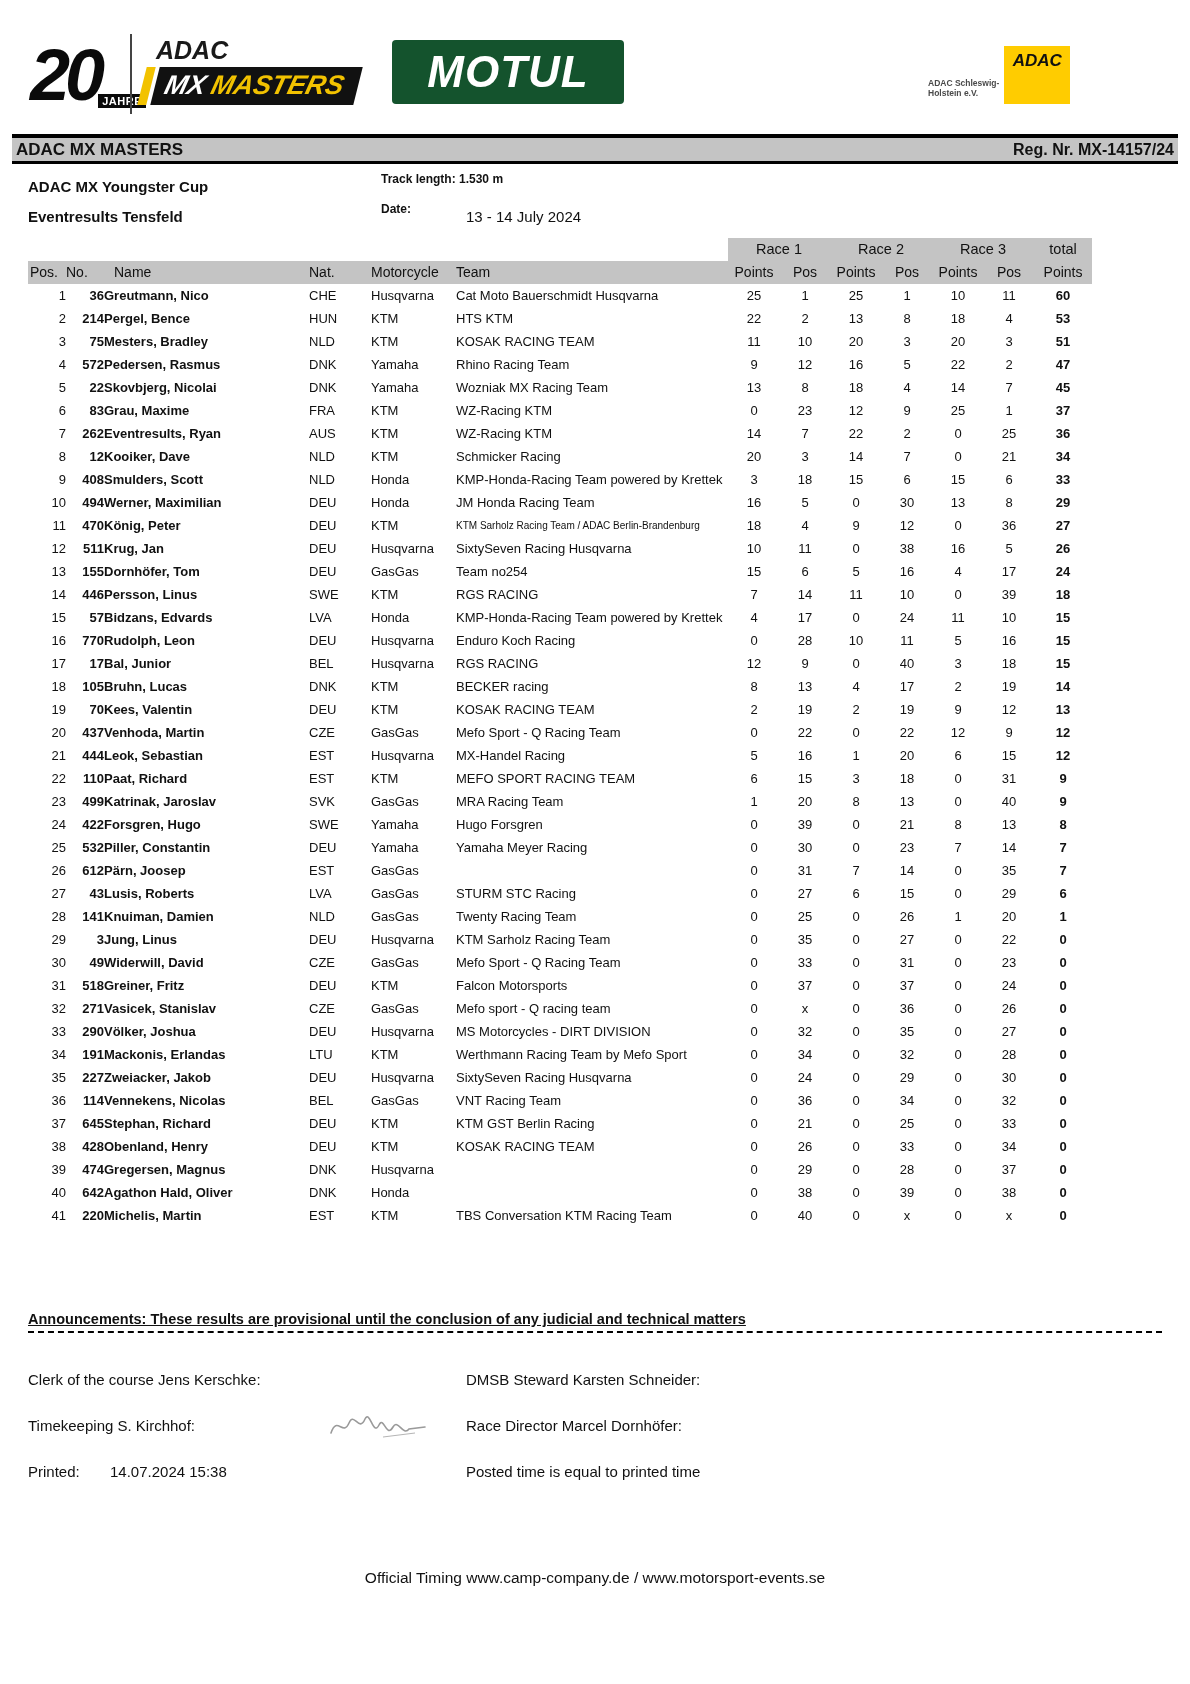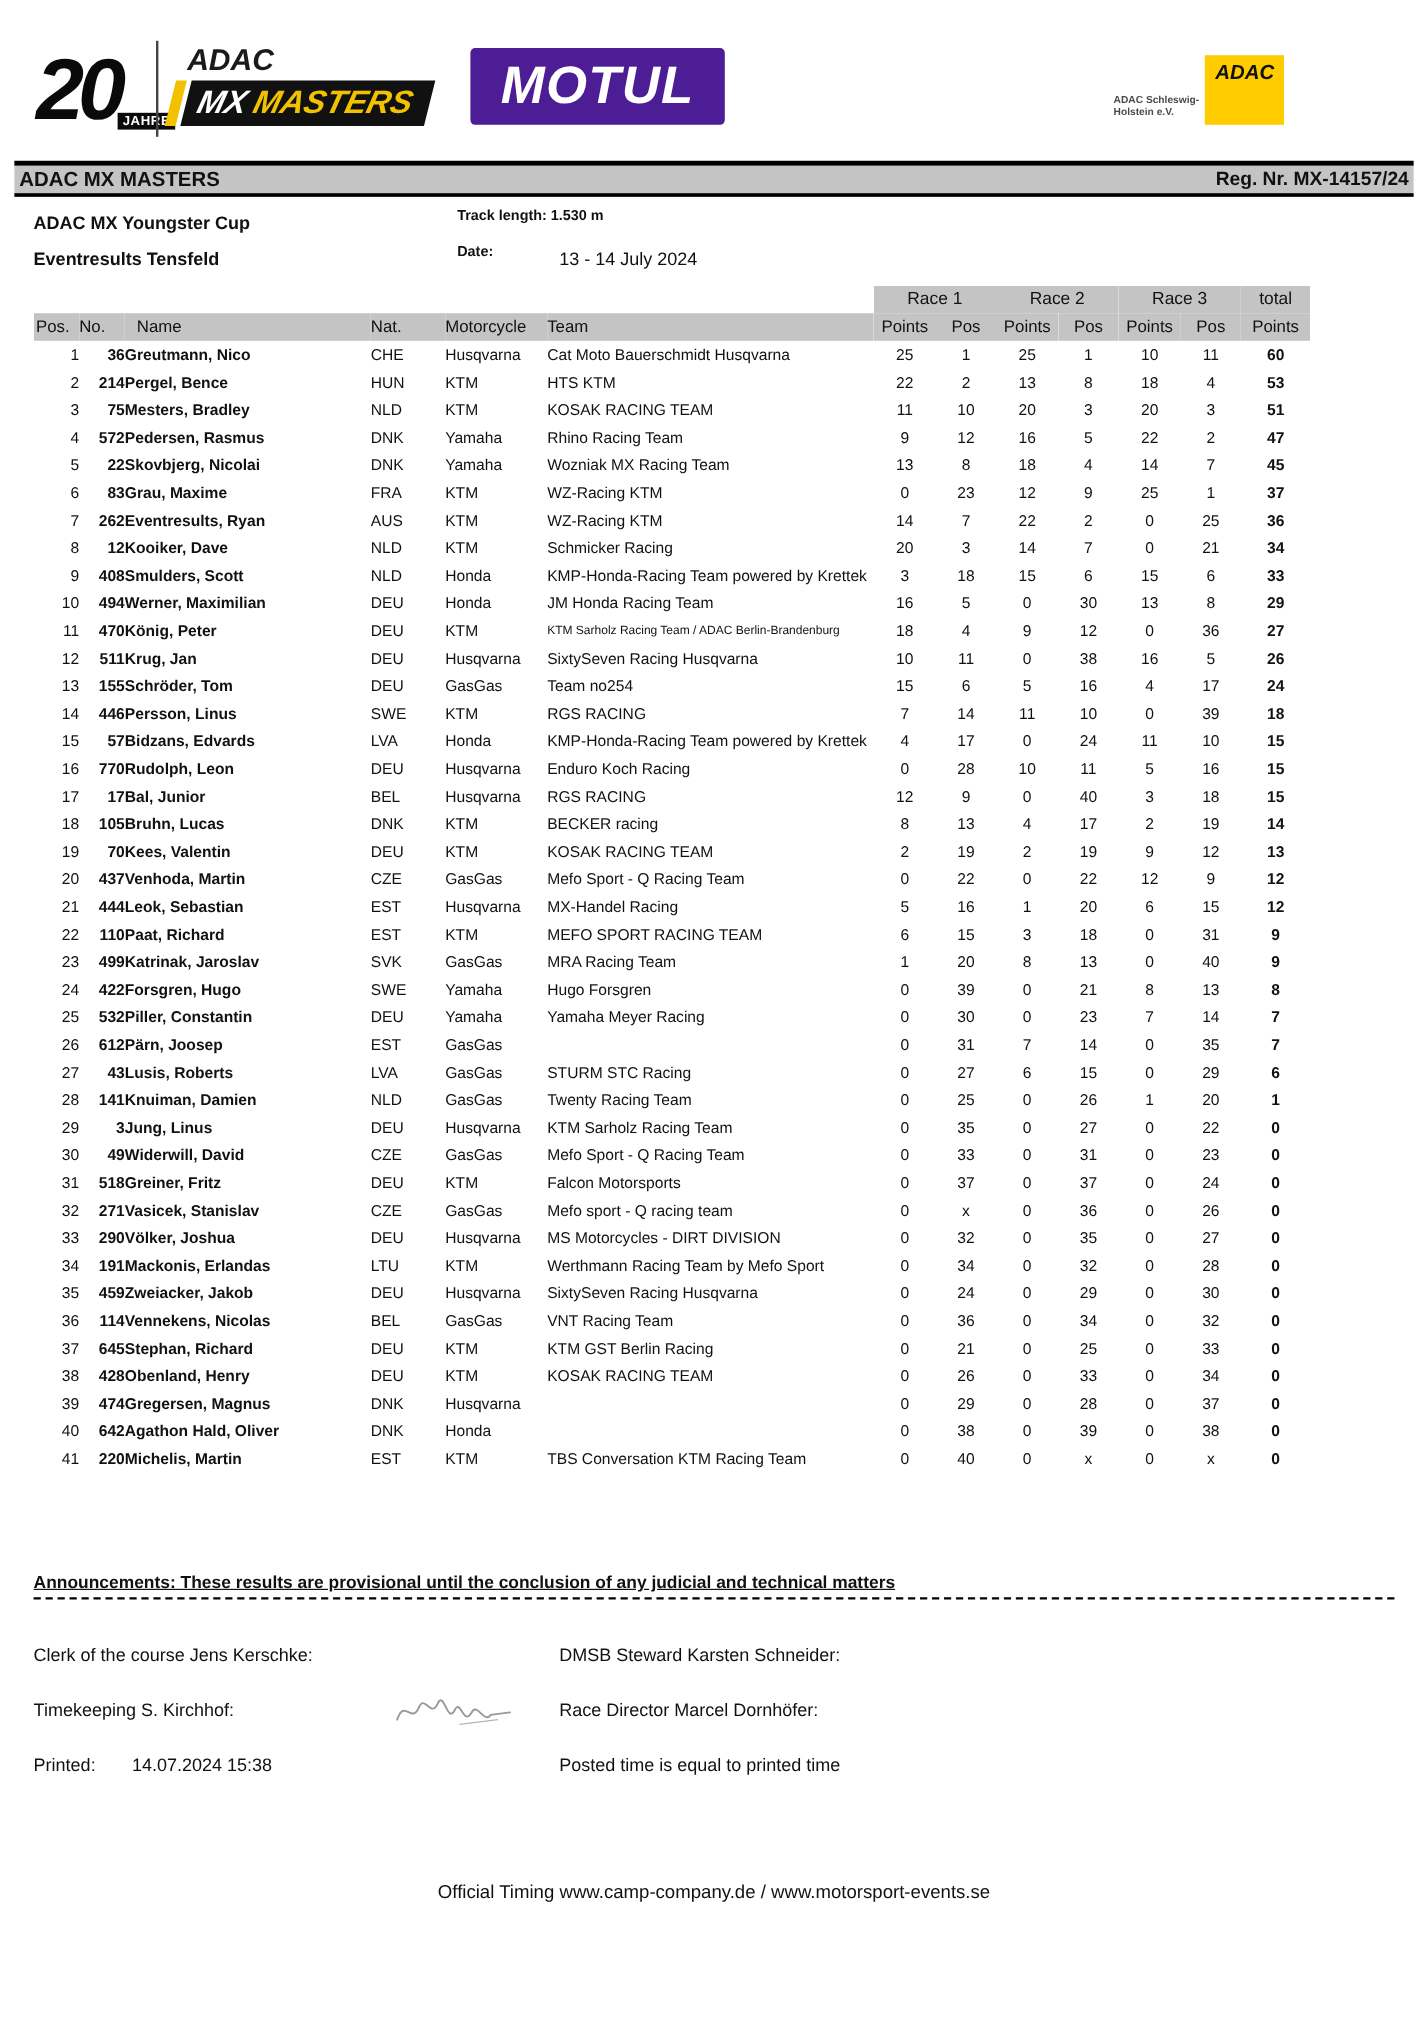--- a/index.html
+++ b/index.html
@@ -14,21 +14,21 @@
   .logo-20 .num { font-size:72px; font-weight:bold; font-style:italic; letter-spacing:-5px; line-height:86px; color:#0a0a0a; }
   .logo-20 .jahre { position:absolute; right:-16px; bottom:10px; background:#0a0a0a; color:#fff; font-size:11px; font-weight:bold; padding:1px 4px; letter-spacing:0.5px; }
   .band-divider { position:absolute; left:130px; top:4px; width:2px; height:80px; background:#444; }
   .logo-mxm { position:absolute; left:142px; top:6px; }
   .logo-mxm .adac-word { font-size:25px; font-weight:bold; font-style:italic; color:#1a1a1a; margin-left:14px; letter-spacing:0; }
   .logo-mxm .bar-row { display:flex; align-items:stretch; margin-top:2px; }
   .logo-mxm .slash { width:9px; height:38px; background:#f2c200; transform:skewX(-14deg); margin-right:4px; }
   .logo-mxm .bar { height:38px; background:#111; transform:skewX(-14deg); padding:3px 14px 0 10px; white-space:nowrap; }
   .logo-mxm .bar .mx { color:#fff; font-weight:bold; font-style:italic; font-size:27px; }
   .logo-mxm .bar .masters { color:#f2c200; font-weight:bold; font-style:italic; font-size:27px; margin-left:6px; }
-  .logo-motul { position:absolute; left:392px; top:10px; width:212px; height:64px; background:#4c1d95; border-radius:4px; display:flex; align-items:center; justify-content:center; }
+  .logo-motul { position:absolute; left:392px; top:10px; width:232px; height:64px; background:#14532d; border-radius:4px; display:flex; align-items:center; justify-content:center; }
   .logo-motul span { color:#fff; font-size:44px; font-weight:bold; font-style:italic; letter-spacing:1px; }
   .logo-dmsb { position:absolute; left:672px; top:22px; font-size:52px; font-weight:bold; font-style:italic; color:#1c3a72; letter-spacing:5px; }
   .logo-club { position:absolute; left:928px; top:16px; display:flex; align-items:flex-end; }
   .logo-club .club-text { font-size:8.5px; font-weight:bold; color:#4a4a4a; line-height:10px; margin-right:5px; margin-bottom:6px; text-align:left; }
   .logo-club .club-box { width:66px; height:58px; background:#ffcc00; display:flex; justify-content:center; padding-top:5px; }
   .logo-club .club-box span { font-size:17px; font-weight:bold; font-style:italic; color:#111; }
 
   
   .title-bar { margin:12px 12px 0 12px; background:#c4c4c4; border-top:4px solid #000; border-bottom:3px solid #000; height:30px; display:flex; align-items:center; justify-content:space-between; padding:0 4px; }
   .title-bar .tb-left { font-size:17px; font-weight:bold; }
@@ -339,21 +339,21 @@
             <td class="c7">11</td>
             <td class="c8">0</td>
             <td class="c9">38</td>
             <td class="c10">16</td>
             <td class="c11">5</td>
             <td class="c12">26</td>
           </tr>
           <tr>
             <td class="c0">13</td>
             <td class="c1">155</td>
-            <td class="c2">Schröder, Tom</td>
+            <td class="c2">Dornhöfer, Tom</td>
             <td class="c3">DEU</td>
             <td class="c4">GasGas</td>
             <td class="c5">Team no254</td>
             <td class="c6">15</td>
             <td class="c7">6</td>
             <td class="c8">5</td>
             <td class="c9">16</td>
             <td class="c10">4</td>
             <td class="c11">17</td>
             <td class="c12">24</td>
@@ -668,21 +668,21 @@
             <td class="c6">0</td>
             <td class="c7">34</td>
             <td class="c8">0</td>
             <td class="c9">32</td>
             <td class="c10">0</td>
             <td class="c11">28</td>
             <td class="c12">0</td>
           </tr>
           <tr>
             <td class="c0">35</td>
-            <td class="c1">459</td>
+            <td class="c1">227</td>
             <td class="c2">Zweiacker, Jakob</td>
             <td class="c3">DEU</td>
             <td class="c4">Husqvarna</td>
             <td class="c5">SixtySeven Racing Husqvarna</td>
             <td class="c6">0</td>
             <td class="c7">24</td>
             <td class="c8">0</td>
             <td class="c9">29</td>
             <td class="c10">0</td>
             <td class="c11">30</td>

